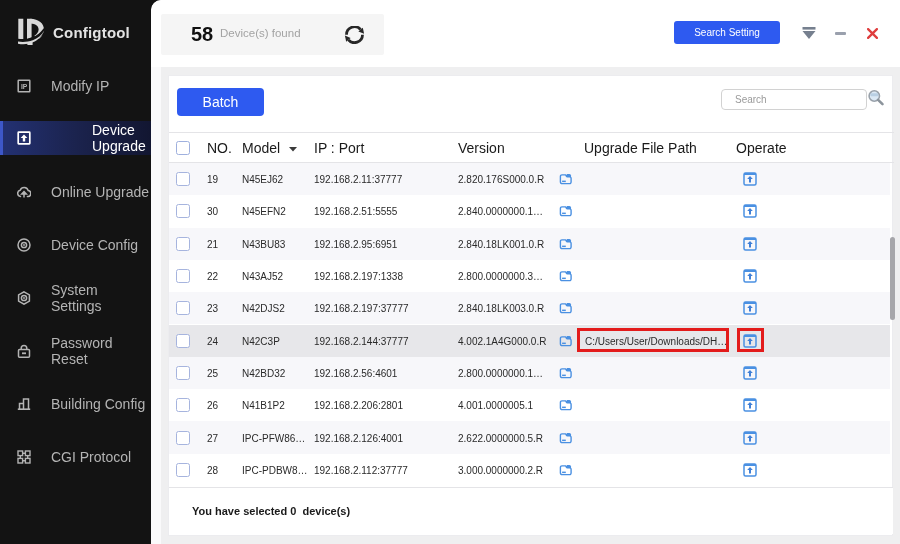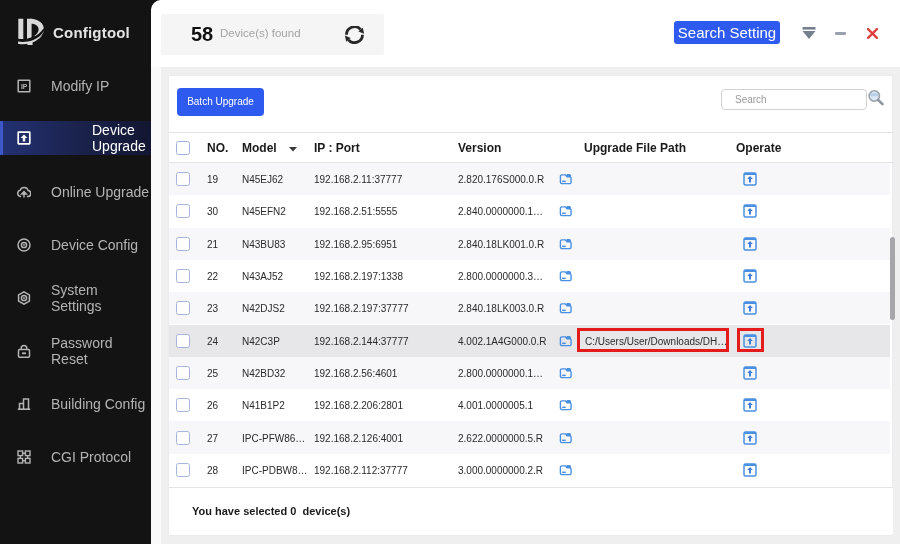--- a/index.html
+++ b/index.html
@@ -18,35 +18,35 @@
   #sel::before { content:""; position:absolute; left:0; top:0; width:3px; height:34px; background:#3d57c8; }
   #sel .mtext { color:#ffffff;padding-left:41px; }
 
   
   #main { left:151px; top:0; width:749px; height:544px; background:#efeff0; border-top-left-radius:10px; overflow:hidden; z-index:6; }
   #topbar { left:0; top:0; width:749px; height:67px; background:#ffffff; border-top-left-radius:10px; }
   #countbox { left:10px; top:14px; width:223px; height:41px; background:#f5f5f5; border-radius:2px; }
   #count58 { left:30px; top:9px; font-size:20px; font-weight:bold; color:#111; }
   #countlbl { left:59px; top:13px; font-size:11.5px; color:#a3a3a3; }
   #refresh { left:182px; top:12px; width:23px; height:18px; }
-  #searchbtn { left:523px; top:21px; width:106px; height:23px; background:#2e5af0; border-radius:3px; color:#fff; font-size:15px; text-align:center; line-height:23px; }
+  #searchbtn { left:523px; top:21px; width:106px; height:23px; background:#2e5af0; border-radius:3px; color:#fff; font-size:10px; text-align:center; line-height:23px; }
   #triico { left:651px; top:27px; width:14px; height:12px; }
   #minico { left:684px; top:32px; width:11px; height:3px; background:#9aa0ad; border-radius:1px; }
   #xico { left:716px; top:28px; width:11px; height:11px; }
 
   
   #card { left:17px; top:75px; width:725px; height:461px; background:#ffffff; border:1px solid #ececef; }
-  #batchbtn { left:8px; top:12px; width:87px; height:28px; background:#2e5af0; border-radius:4px; color:#fff; font-size:10px; text-align:center; line-height:28px; }
+  #batchbtn { left:8px; top:12px; width:87px; height:28px; background:#2e5af0; border-radius:4px; color:#fff; font-size:14px; text-align:center; line-height:28px; }
   #searchbox { left:552px; top:13px; width:146px; height:21px; border:1px solid #d2d2d2; border-radius:4px; background:#fff; }
   #searchbox span { position:absolute; left:13px; top:4px; font-size:10px; color:#9a9a9a; }
   #magico { left:696px; top:10px; width:22px; height:22px; }
 
   
   #thead { left:0; top:56px; width:725px; height:31px; border-top:1px solid #e4e4e7; border-bottom:1px solid #e4e4e7; }
-  .hcell { position:absolute; top:50%; transform:translateY(-50%); font-size:12px; font-weight:bold; color:#1a1a1a; }
+  .hcell { position:absolute; top:50%; transform:translateY(-50%); font-size:14px; font-weight:normal; color:#1a1a1a; }
   .row { left:0; width:721px; height:32.3px; }
   .cell { position:absolute; top:50%; transform:translateY(-50%); font-size:10px; color:#2a2a2a; }
   .cb { position:absolute; left:7px; top:50%; transform:translateY(-50%); width:14px; height:14px; border:1.5px solid #a6b4de; border-radius:2.5px; background:#fff; }
   .fold { position:absolute; left:390px; top:50%; transform:translateY(-50%); width:14px; height:13px; }
   .oper { position:absolute; left:574px; top:50%; transform:translateY(-50%); width:14px; height:14px; }
   .gray { background:#f7f7fa; }
   .selrow { background:#e7e7ea; }
 
   #footer { left:0; top:411px; width:724px; height:47px; border-top:1px solid #e4e4e7; background:#fff; }
   #footer span { position:absolute; left:23px; top:17px; font-size:11px; font-weight:bold; color:#1a1a1a; }

